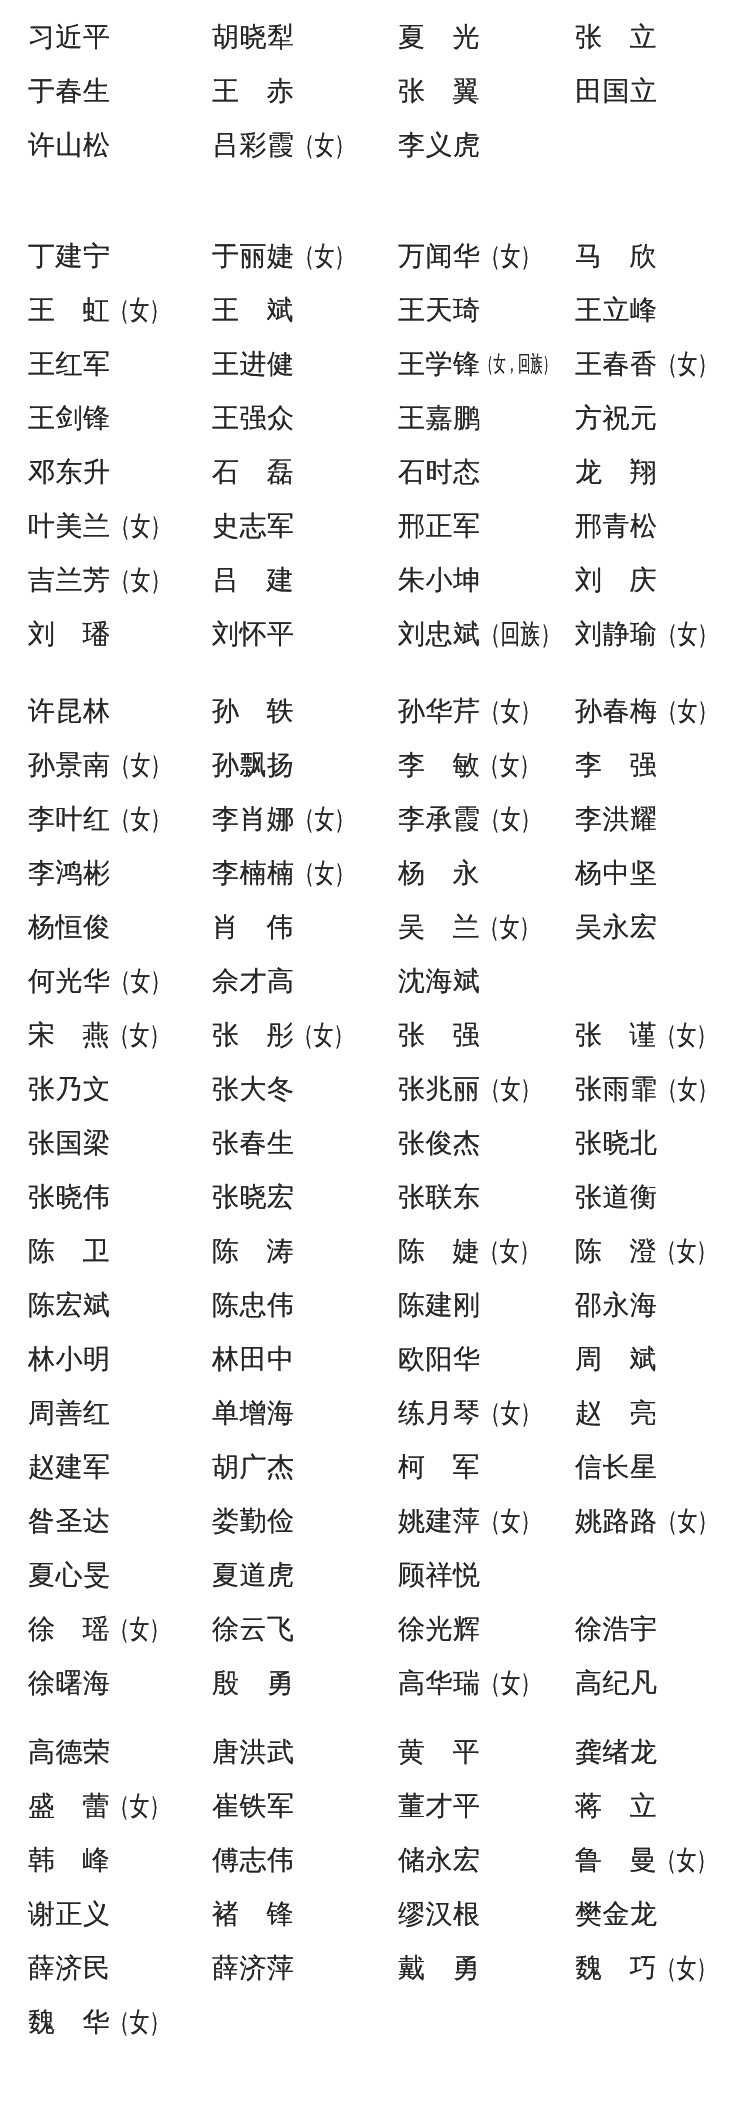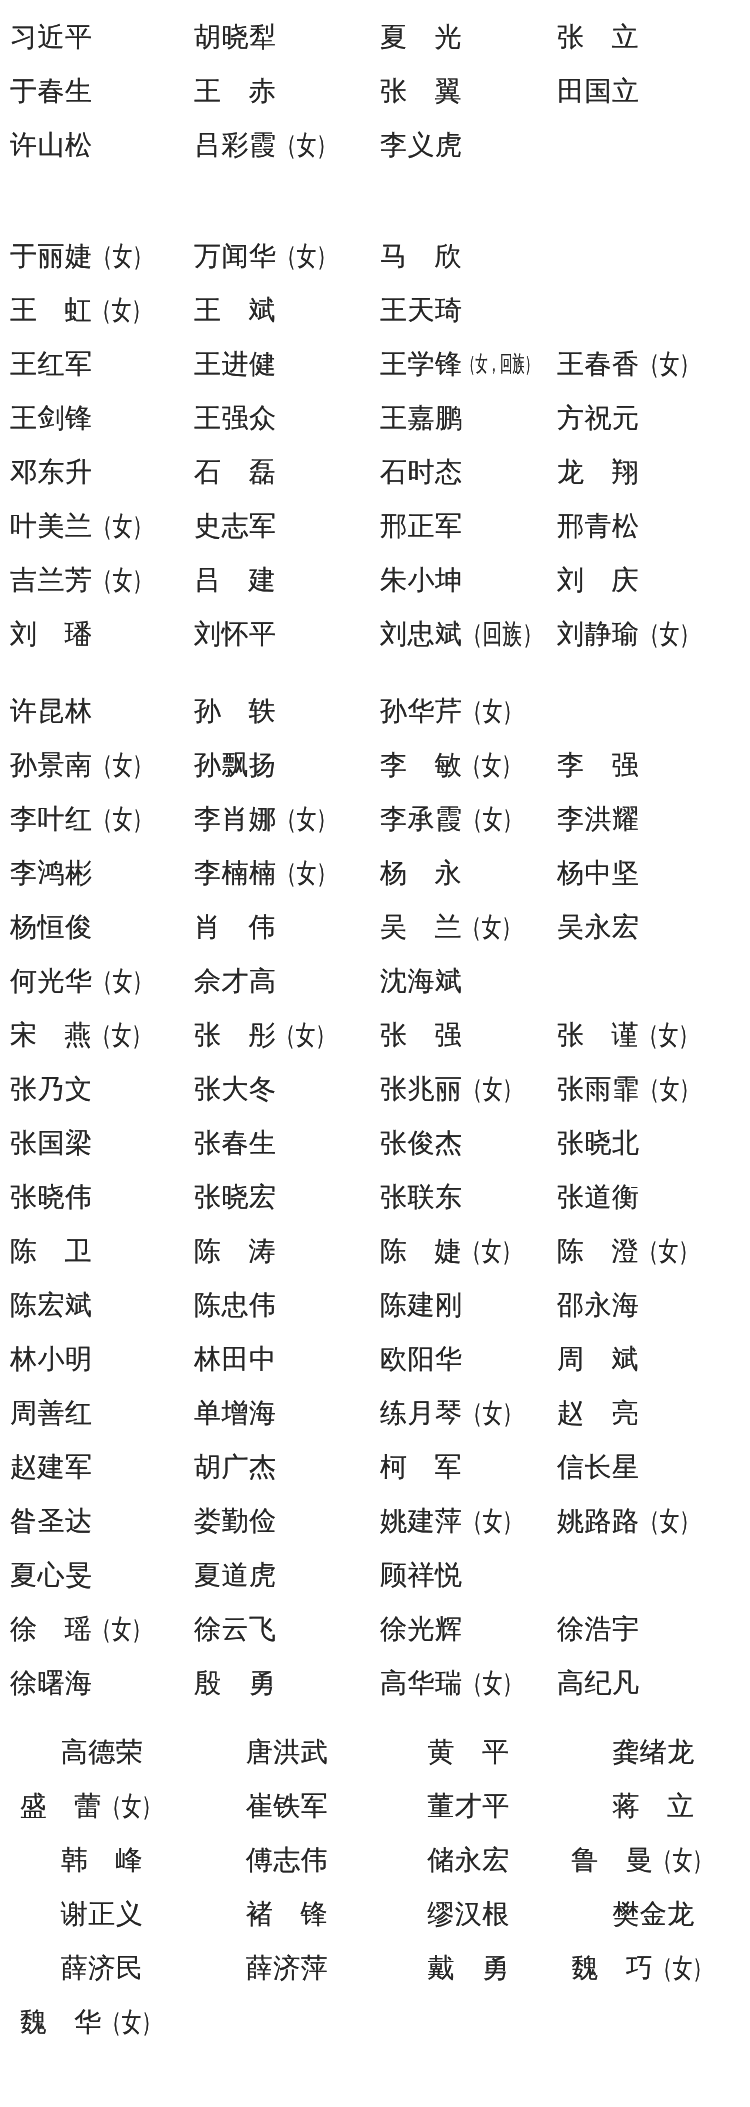--- a/index.html
+++ b/index.html
@@ -11,25 +11,25 @@
     overflow:hidden;
     font-family:"Liberation Serif","DejaVu Serif",serif;
     color:#262626;
   }
   .list{
     padding-top:10px;
   }
   .section{margin:0;}
   .gap-a{margin-top:57px;}
   .gap-b{margin-top:23px;font-family:Liberation Serif, serif;}
-  .gap-c{margin-top:15px;text-align:center;}
+  .gap-c{margin-top:15px;}
   .row{
     display:grid;
     grid-template-columns:184px 186px 177px 1fr;
-    padding-left:10px;
+    padding-left:28px;
     height:54px;
   }
   .cell{
     height:54px;
     line-height:54px;
     font-size:27px;
     white-space:nowrap;
     letter-spacing:0.5px;
     font-weight:400;
     
@@ -87,37 +87,39 @@
         </div>
         <div class="row">
           <div class="cell"><span>许山松</span></div>
           <div class="cell"><span>吕彩霞</span><span class="anno">（女）</span></div>
           <div class="cell"><span>李义虎</span></div>
           <div class="cell"></div>
         </div>
       </div>
       <div class="section gap-a">
         <div class="row">
+          <div class="cell"><span>丁建宁</span></div>
           <div class="cell"><span>于丽婕</span><span class="anno">（女）</span></div>
           <div class="cell"><span>万闻华</span><span class="anno">（女）</span></div>
           <div class="cell"><span class="n2">
               <span>马</span>
               <span>欣</span>
             </span></div>
         </div>
         <div class="row">
           <div class="cell"><span class="n2">
               <span>王</span>
               <span>虹</span>
             </span><span class="anno">（女）</span></div>
           <div class="cell"><span class="n2">
               <span>王</span>
               <span>斌</span>
             </span></div>
           <div class="cell"><span>王天琦</span></div>
+          <div class="cell"><span>王立峰</span></div>
         </div>
         <div class="row">
           <div class="cell"><span>王红军</span></div>
           <div class="cell"><span>王进健</span></div>
           <div class="cell"><span>王学锋</span><span class="anno-sm">（女，回族）</span></div>
           <div class="cell"><span>王春香</span><span class="anno">（女）</span></div>
         </div>
         <div class="row">
           <div class="cell"><span>王剑锋</span></div>
           <div class="cell"><span>王强众</span></div>
@@ -165,20 +167,21 @@
         </div>
       </div>
       <div class="section gap-b">
         <div class="row">
           <div class="cell"><span>许昆林</span></div>
           <div class="cell"><span class="n2">
               <span>孙</span>
               <span>轶</span>
             </span></div>
           <div class="cell"><span>孙华芹</span><span class="anno">（女）</span></div>
+          <div class="cell"><span>孙春梅</span><span class="anno">（女）</span></div>
         </div>
         <div class="row">
           <div class="cell"><span>孙景南</span><span class="anno">（女）</span></div>
           <div class="cell"><span>孙飘扬</span></div>
           <div class="cell"><span class="n2">
               <span>李</span>
               <span>敏</span>
             </span><span class="anno">（女）</span></div>
           <div class="cell"><span class="n2">
               <span>李</span>

